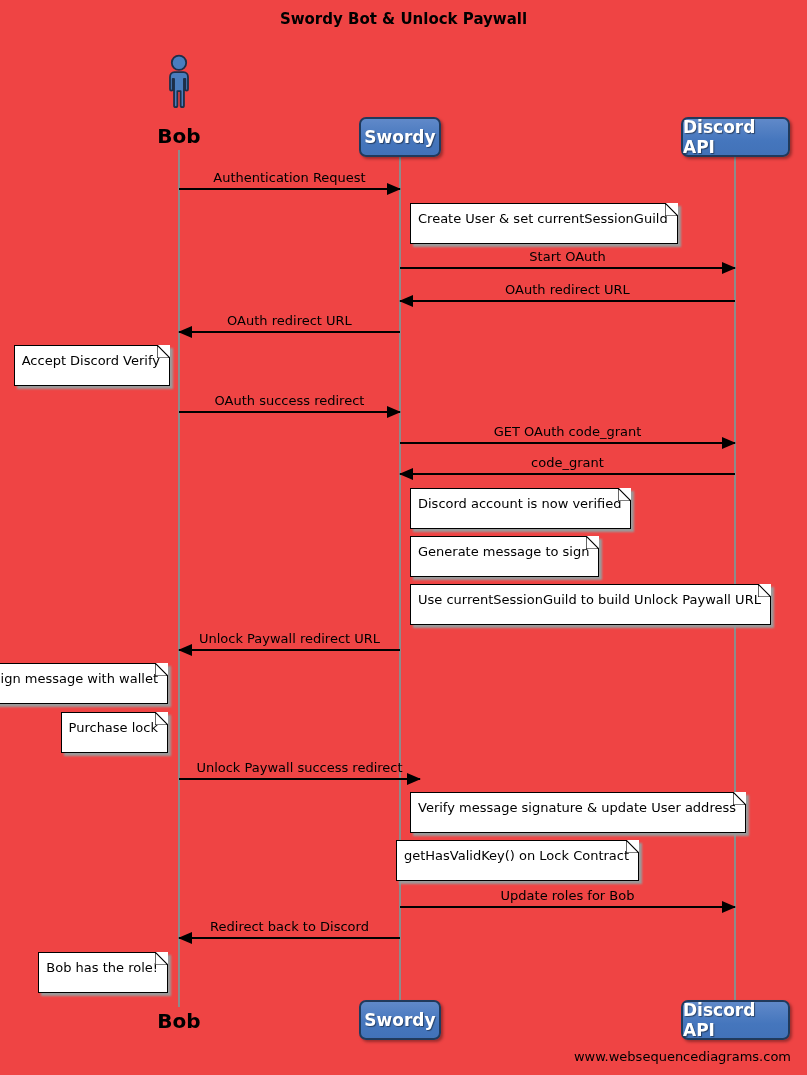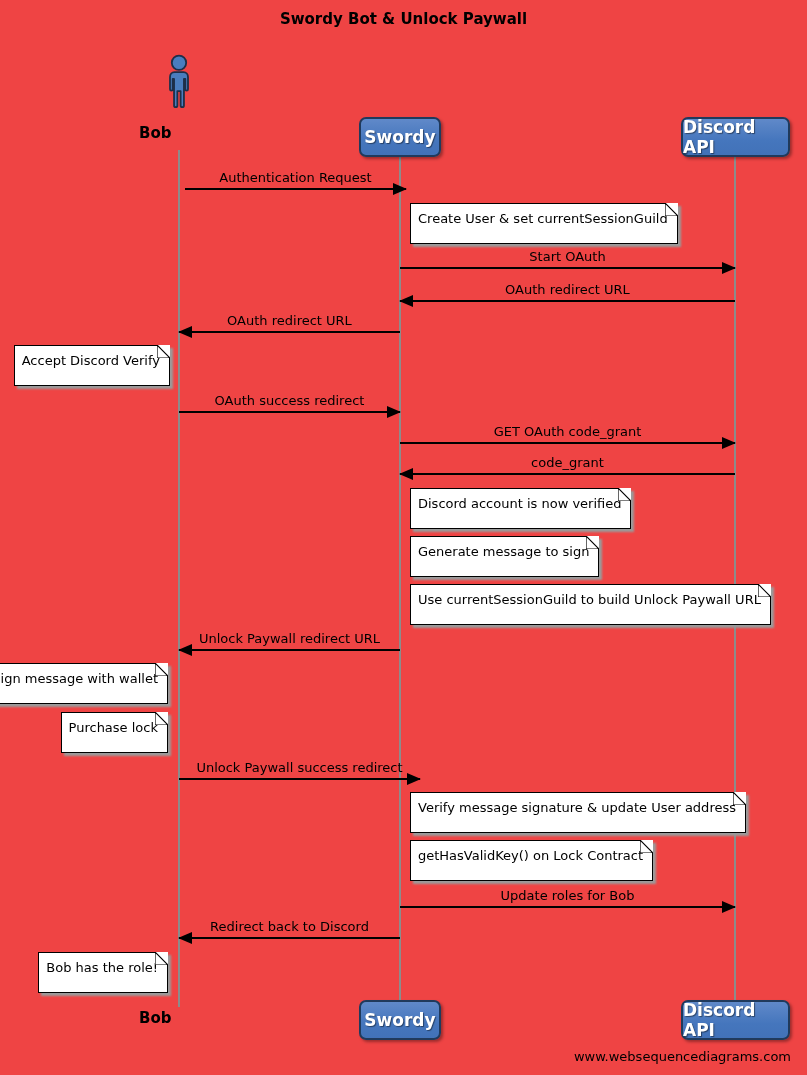--- a/index.html
+++ b/index.html
@@ -8,21 +8,21 @@
   .title{position:absolute;left:0;top:10px;width:807px;text-align:center;
          font-size:15px;font-weight:bold;}
   .footer{position:absolute;right:16px;top:1049px;font-size:13px;}
   .lifeline{position:absolute;width:2px;background:#8c8c8c;}
   .participant{position:absolute;height:40px;border-radius:7px;
        background:linear-gradient(180deg,#6089c9 0%,#4576bd 60%,#4272b8 100%);
        border:2px solid #203a5c;color:#fff;font-weight:bold;font-size:17px;
        display:flex;align-items:center;justify-content:center;
        box-shadow:2px 2px 3px rgba(0,0,0,0.35);text-shadow:1px 1px 1px rgba(0,0,0,0.45);
        box-sizing:border-box;}
-  .actor-label{position:absolute;width:80px;font-size:15px;font-weight:bold;}
+  .actor-label{position:absolute;width:80px;text-align:center;font-size:20px;font-weight:bold;}
   .actor-icon{position:absolute;}
   .msg{position:absolute;}
   .msg-label{text-align:center;font-size:13px;height:17px;line-height:17px;white-space:nowrap;}
   .msg-line{position:relative;height:0;border-top:2px solid #000;margin-top:2px;}
   .head{position:absolute;width:0;height:0;border-top:6px solid transparent;border-bottom:6px solid transparent;}
   .dir-right .head{right:-1px;top:-7px;border-left:14px solid #000;}
   .dir-left  .head{left:-1px;top:-7px;border-right:14px solid #000;}
   .note{position:absolute;background:#fff;border:1px solid #000;padding:7px 9px 17px 7px;
         font-size:13px;white-space:nowrap;box-shadow:3px 3px 2px #9b9b9b;}
   .fold{position:absolute;top:-1px;right:-1px;display:block;}
@@ -41,21 +41,21 @@
   <div class="actor-icon" style="left:161px;top:45px;">
     <svg width="36" height="76" viewBox="0 0 40 64">
       <circle cx="20" cy="9.5" r="8" fill="#4a7dbe" stroke="#1d2f49" stroke-width="2"></circle>
       <path d="M15 20 C12 20 10 22.5 10 25.5 L10 39 C10 41 13 41 13 39 L13 27.5 L14.5 27.5 L14.5 57 C14.5 59.5 18.2 59.5 18.2 57 L18.2 41 L21.8 41 L21.8 57 C21.8 59.5 25.5 59.5 25.5 57 L25.5 27.5 L27 27.5 L27 39 C27 41 30 41 30 39 L30 25.5 C30 22.5 28 20 25 20 Z" fill="#4a7dbe" stroke="#1d2f49" stroke-width="2" stroke-linejoin="round"></path>
     </svg>
   </div>
   <div class="actor-label" style="left:139px;top:124px;">Bob</div>
   <div class="participant" style="left:359px;top:117px;width:82px;">Swordy</div>
   <div class="participant" style="left:681px;top:117px;width:109px;">Discord API</div>
 
-  <div class="msg" style="left:179px;top:169px;width:221px;margin-left:6px;">
+  <div class="msg" style="left:179px;top:169px;width:221px;">
     <div class="msg-label">Authentication Request</div>
     <div class="msg-line dir-right">
         <span class="head"></span>
       </div>
   </div>
 
   <div class="msg" style="left:400px;top:248px;width:335px;">
     <div class="msg-label">Start OAuth</div>
     <div class="msg-line dir-right">
         <span class="head"></span>
@@ -182,21 +182,21 @@
   </div>
 
   <div class="note" style="left:410px;top:792px;">
     <span>Verify message signature &amp; update User address</span>
     <svg class="fold" width="13" height="13" viewBox="0 0 13 13">
         <path d="M0,0 L13,0 L13,13 Z" fill="#ffffff"></path>
         <path d="M0,0 L13,13 L0,13 Z" fill="#ffffff" stroke="#000" stroke-width="1.2"></path>
       </svg>
   </div>
 
-  <div class="note" style="left:410px;top:840px;">
+  <div class="note" style="left:396px;top:840px;">
     <span>getHasValidKey() on Lock Contract</span>
     <svg class="fold" width="13" height="13" viewBox="0 0 13 13">
         <path d="M0,0 L13,0 L13,13 Z" fill="#ffffff"></path>
         <path d="M0,0 L13,13 L0,13 Z" fill="#ffffff" stroke="#000" stroke-width="1.2"></path>
       </svg>
   </div>
 
   <div class="note" style="right:639px;top:952px;">
     <span>Bob has the role!</span>
     <svg class="fold" width="13" height="13" viewBox="0 0 13 13">

